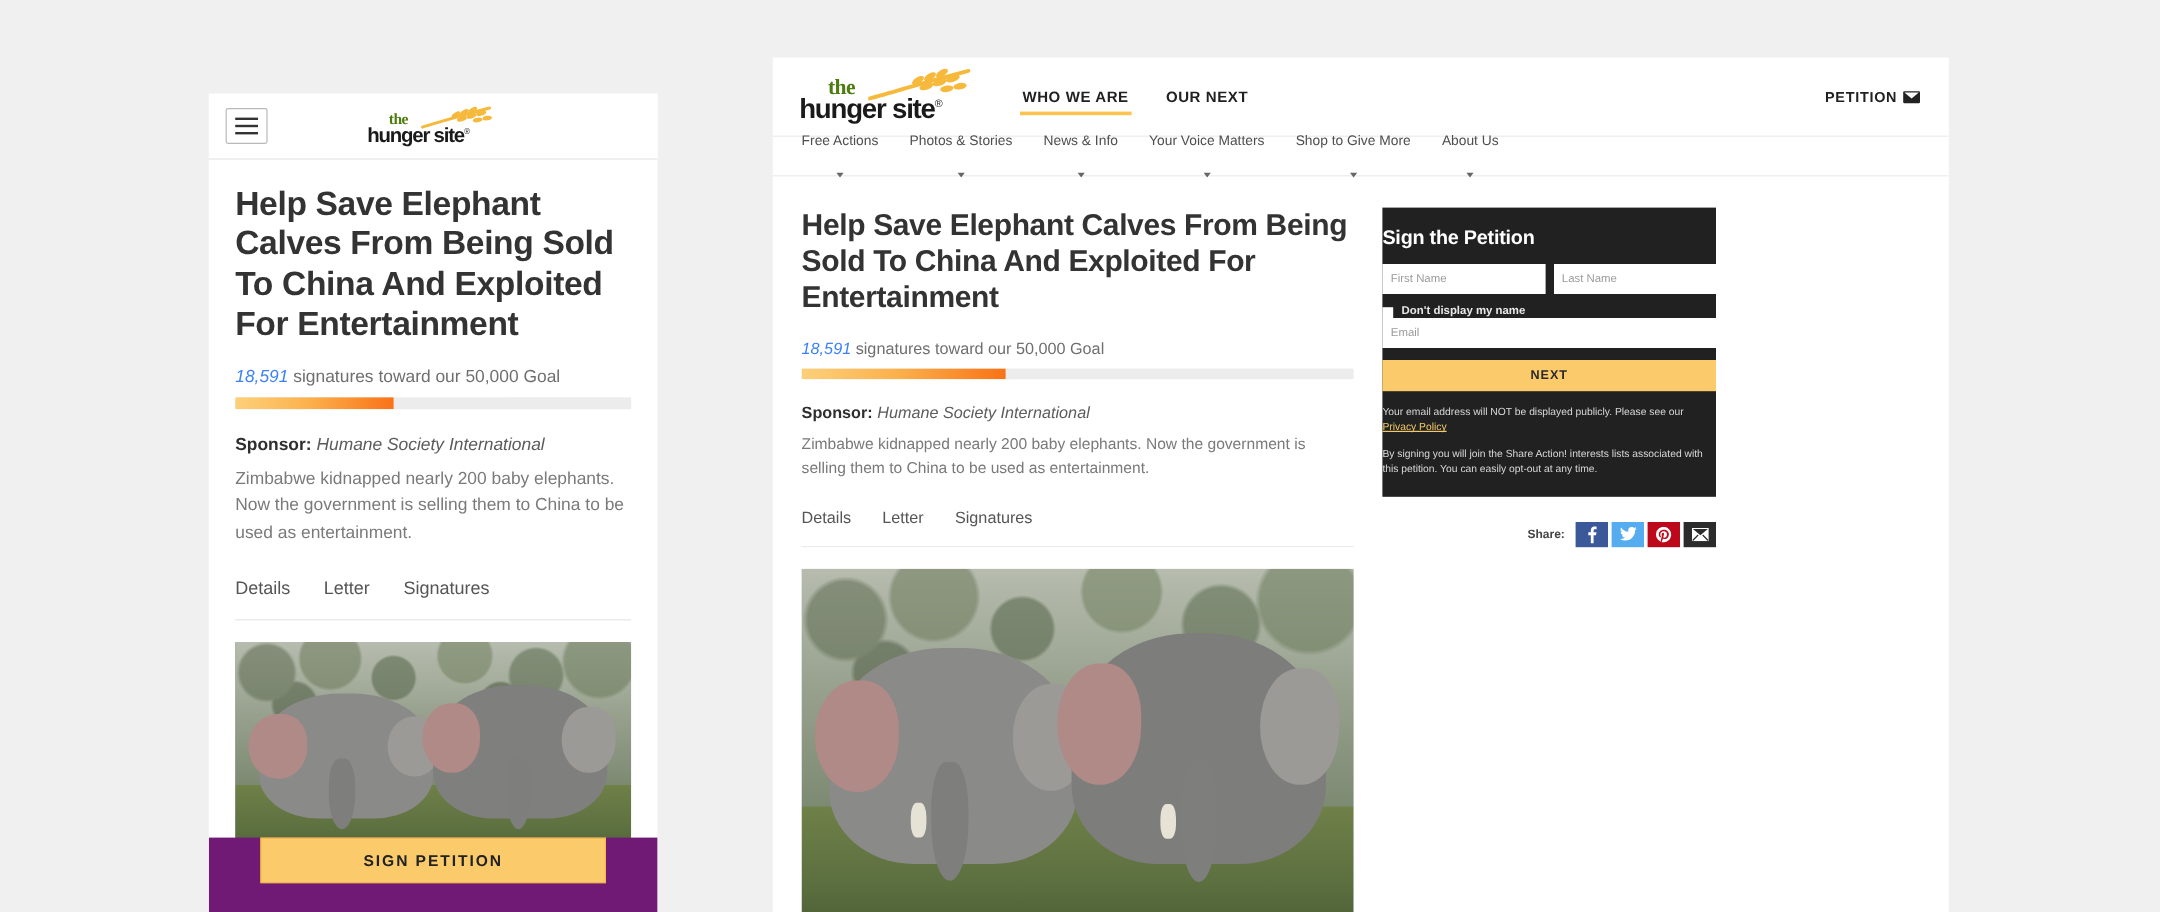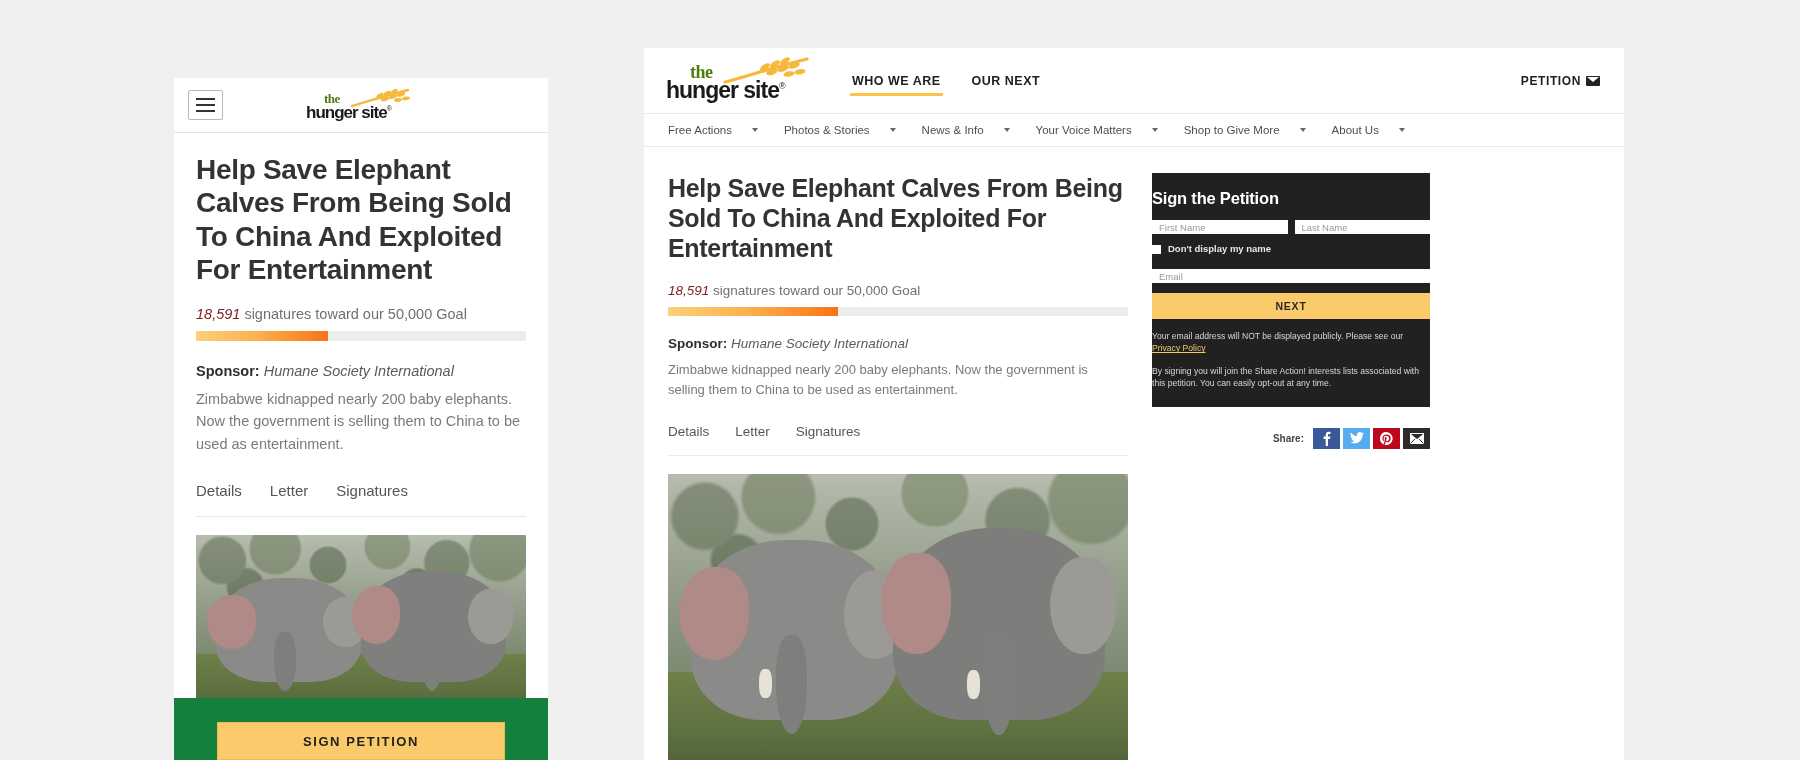--- a/index.html
+++ b/index.html
@@ -42,37 +42,37 @@
   }
   .logo-reg { font-weight:normal; vertical-align:super; }
   .wheat { position:absolute; pointer-events:none; }
 
   .m-body { padding: 20px 22px 0 22px; }
   .m-title {
     font-size:28px; line-height:1.19; font-weight:bold; color:#333;
     letter-spacing:-0.3px; margin-bottom:20px;
   }
   .sig-line { font-size:14.5px; color:#6f6f6f; margin-bottom:9px; }
-  .sig-line b { font-style:italic; font-weight:normal; color:#7f1d1d; }
+  .sig-line b { font-style:italic; font-weight:normal; color:#3b82f6; }
   .pbar { height:10px; background:#ececec; border-radius:1px; overflow:hidden; }
   .pbar > i {
     display:block; height:100%;
     background:linear-gradient(90deg,#fdd07a 0%,#fcb24e 45%,#f97316 100%);
   }
   .sponsor { font-size:14.5px; color:#555; margin-top:22px; }
   .sponsor strong { color:#2e2e2e; }
   .sponsor em { color:#5b5b5b; }
   .desc { font-size:14.5px; line-height:1.53; color:#7a7a7a; margin-top:9px; }
   .tabs { display:flex; gap:28px; margin-top:27px; padding-bottom:17px;
           border-bottom:1px solid #e6e6e6; }
   .tabs span { font-size:15px; color:#555; cursor:pointer; }
   .m-photo { margin-top:18px; height:180px; position:relative; overflow:hidden; }
   .m-sticky {
     position:absolute; left:0; right:0; bottom:0; height:62px;
-    background:#15803d; display:flex; align-items:flex-end; justify-content:center;
+    background:#701a75; display:flex; align-items:flex-start; justify-content:center;
   }
   .sign-btn {
     width:288px; height:38px; background:#fbcb6b; border:1px solid #f0b94a;
     display:flex; align-items:center; justify-content:center;
     font-size:13px; font-weight:bold; letter-spacing:1.6px; color:#222; cursor:pointer;
   }
 
   
   #desktop {
     position:absolute; left:644px; top:48px;
@@ -93,43 +93,43 @@
            margin-left:auto; display:flex; align-items:center; gap:5px; cursor:pointer; }
   .env { display:inline-block; width:14px; height:10px; background:#222;
          position:relative; border-radius:1px; }
   .env::after { content:""; position:absolute; left:1px; top:1px;
                 border-left:6px solid transparent; border-right:6px solid transparent;
                 border-top:5px solid #fff; }
 
   .d-subnav { height:34px; border-top:1px solid #ececec; border-bottom:1px solid #ececec;
               display:flex; align-items:center; padding-left:24px; gap:26px; }
   .d-subnav span { font-size:11.5px; color:#4e4e4e; cursor:pointer;
-                   display:inline-flex; align-items:center; gap:20px; }
+                   display:inline-flex; align-items:center; gap:20px;flex-direction:column; }
   .caret { width:0; height:0; border-left:3.5px solid transparent;
            border-right:3.5px solid transparent; border-top:4px solid #666;
            display:inline-block; }
 
   .d-main { display:flex; padding:26px 24px 0 24px; gap:24px; }
   .d-left { width:460px; }
   .d-title { font-size:25px; line-height:1.2; font-weight:bold; color:#333;
              letter-spacing:-0.3px; margin-bottom:20px; }
   .d-tabs { display:flex; gap:26px; margin-top:24px; padding-bottom:16px;
             border-bottom:1px solid #ececec; }
   .d-tabs span { font-size:13.5px; color:#555; cursor:pointer; }
   .d-photo { margin-top:18px; height:300px; position:relative; overflow:hidden; }
 
   .d-right { width:278px; }
   .panel { background:#222121; padding:16px 0 17px; }
   .panel h3 { font-size:16.5px; color:#fff; font-weight:bold; margin-bottom:12px;
               letter-spacing:-0.2px; }
   .row2 { display:flex; gap:7px; margin-bottom:9px; }
-  .fld { background:#fff; border:none; height:14px; flex:1; font-size:9.5px;
+  .fld { background:#fff; border:none; height:25px; flex:1; font-size:9.5px;
          color:#999; display:flex; align-items:center; padding:0 7px;
          font-family:"Liberation Sans", sans-serif; }
-  .chk-row { display:flex; align-items:flex-end; gap:7px; margin-bottom:15px; }
+  .chk-row { display:flex; align-items:flex-end; gap:7px; margin-bottom:0; }
   .chk { width:9px; height:9px; background:#fff; }
   .chk-lbl { font-size:9.5px; color:#e8e8e8; font-weight:bold; }
   .ta { background:#fff; height:62px; margin-bottom:10px; font-size:9.5px;
         color:#999; padding:7px 8px; position:relative; }
   .ta::after { content:""; position:absolute; right:2px; bottom:2px;
                width:0; height:0; border-left:6px solid transparent;
                border-bottom:6px solid #c4c4c4; }
   .next-btn { background:#fbcb6b; height:26px; display:flex; align-items:center;
               justify-content:center; font-size:10.5px; font-weight:bold;
               letter-spacing:0.8px; color:#2a2a2a; cursor:pointer; }

